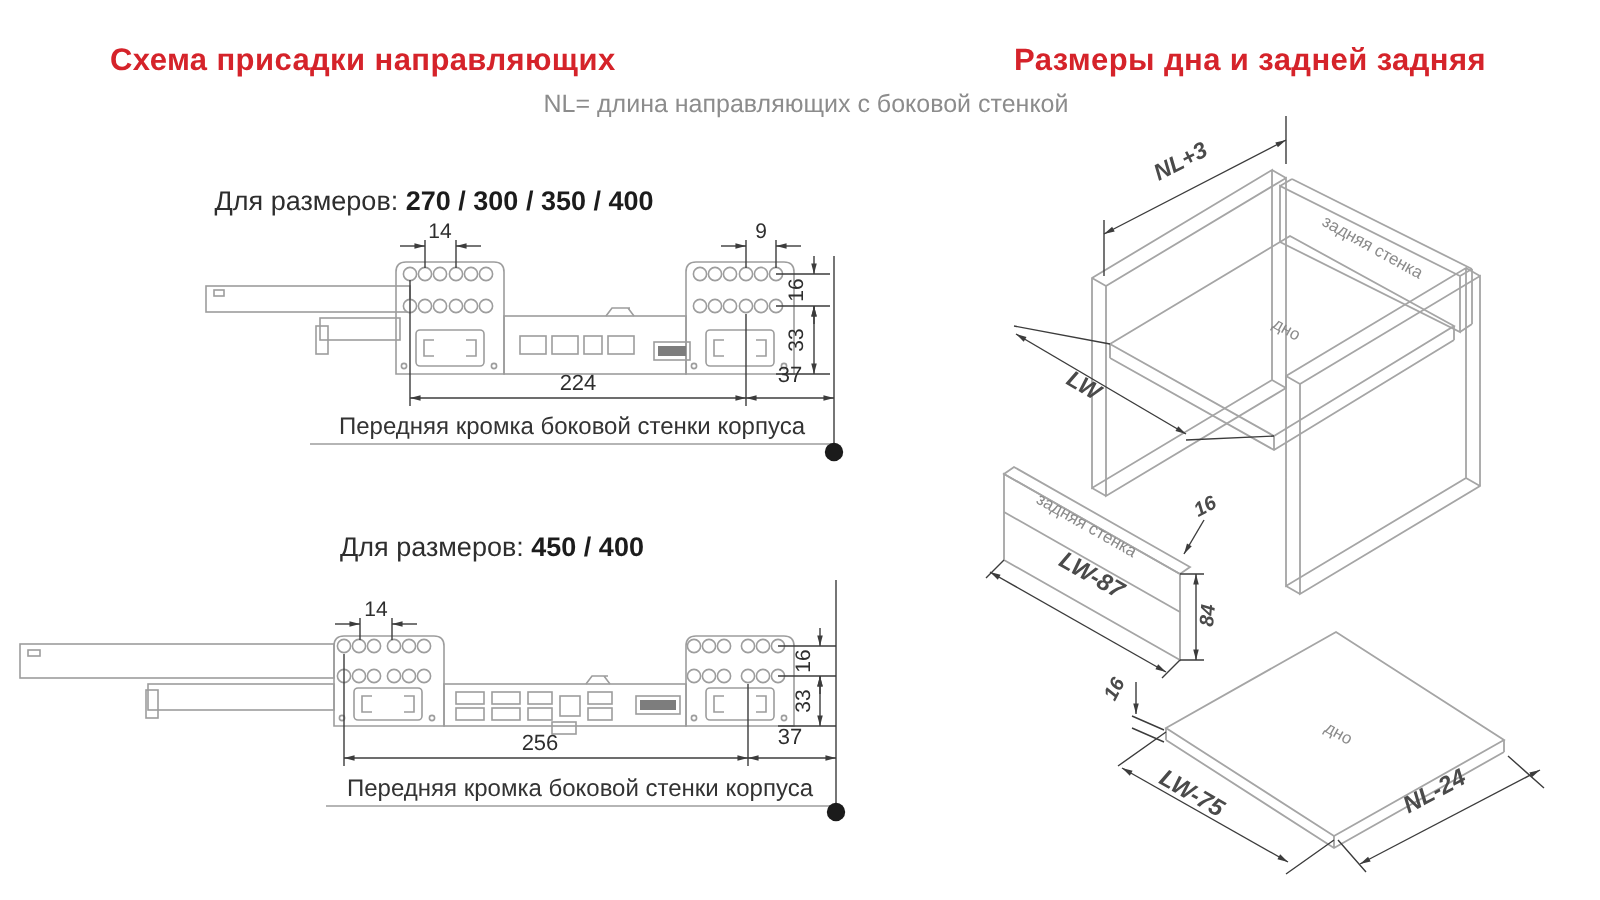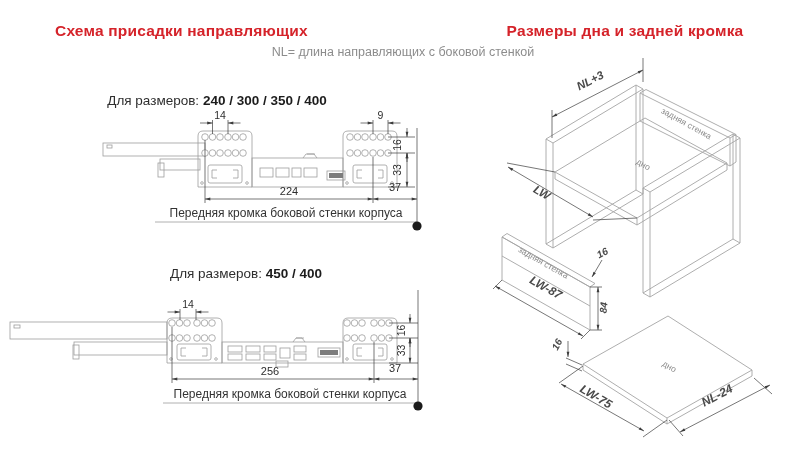--- a/index.html
+++ b/index.html
@@ -23,25 +23,25 @@
   .isodim-lg{font-size:12px;font-weight:bold;font-style:italic;fill:#4a4a4a;}
   .isodim-sm{font-size:10px;font-weight:bold;font-style:italic;fill:#4a4a4a;}
 </style>
 </head>
 <body>
 
 <div class="canvas">
 
   <div class="abs subtitle" style="left:203px;top:45px;width:400px;">NL= длина направляющих с боковой стенкой</div>
   <div class="abs title" style="left:55px;top:22px;">Схема присадки направляющих</div>
-  <div class="abs title" style="left:480px;top:22px;width:290px;text-align:center;">Размеры дна и задней кромка</div>
+  <div class="abs title" style="left:480px;top:22px;width:290px;text-align:center;">Размеры дна и задней задняя</div>
 
   <div class="abs caption" style="left:32px;top:93px;width:370px;">
     <span>Для размеров:</span>
-    <span class="sizes">240 / 300 / 350 / 400</span>
+    <span class="sizes">270 / 300 / 350 / 400</span>
   </div>
 
   <svg class="abs" style="left:75px;top:110px;" width="370" height="132" viewBox="0 0 370 132">
     <defs>
       <marker id="ah" viewBox="0 0 10 6" refX="9.2" refY="3" markerWidth="9" markerHeight="5.4" orient="auto-start-reverse">
           <path d="M0.8,0.8 L9.2,3 L0.8,5.2 Z" fill="#3c3c3c"></path>
         </marker>
       <g id="h3">
         <circle cx="0" cy="0" r="3.3" fill="#fff" stroke="#9d9d9d" stroke-width=".8"></circle>
         <circle cx="7.5" cy="0" r="3.3" fill="#fff" stroke="#9d9d9d" stroke-width=".8"></circle>

